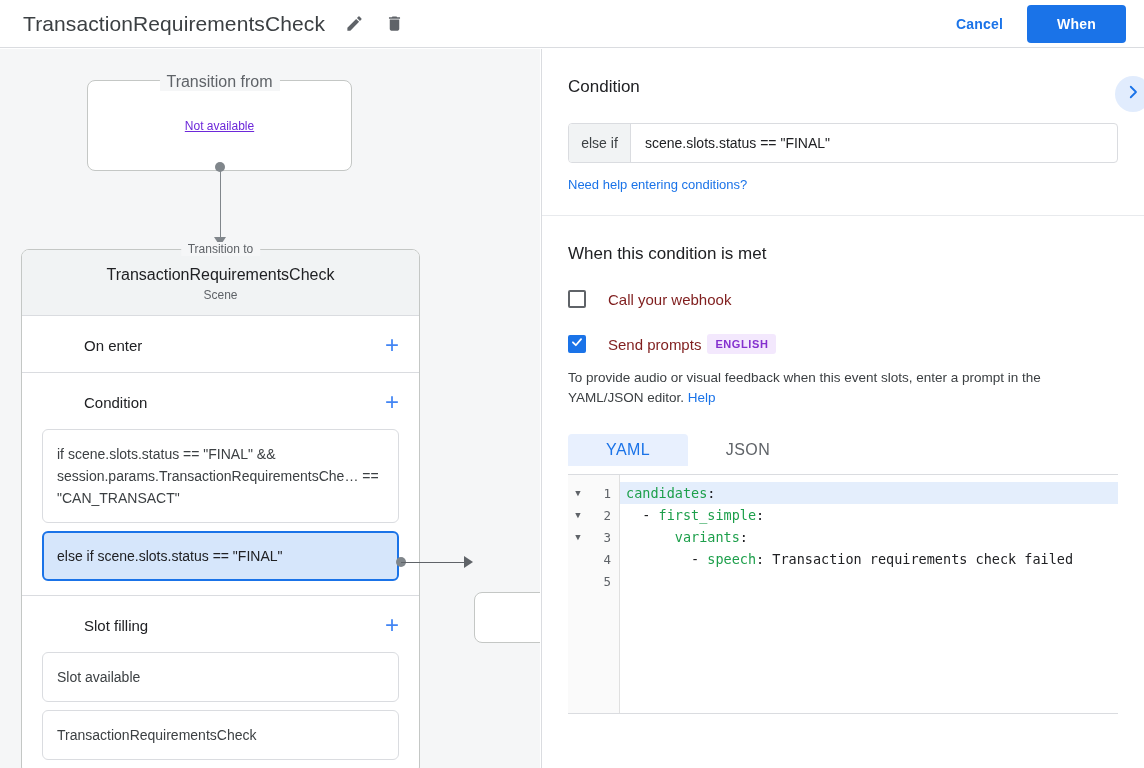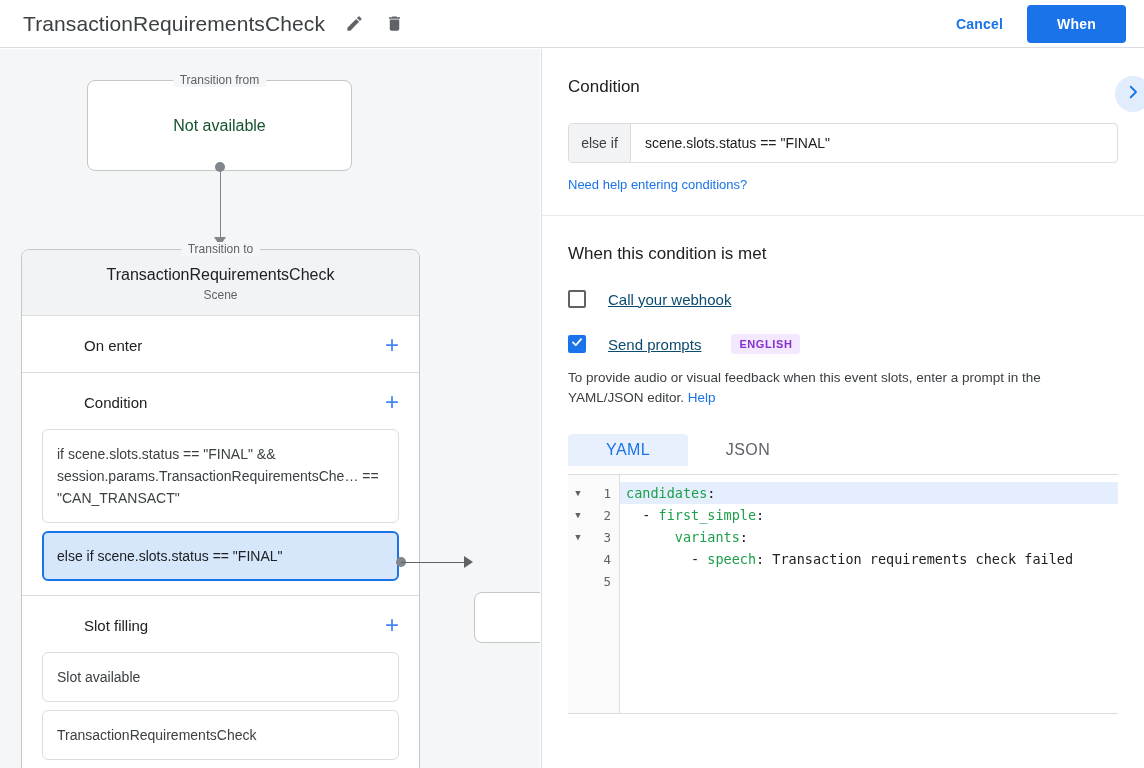--- a/index.html
+++ b/index.html
@@ -100,38 +100,39 @@
     border: 1px solid #c4c7c5;
     border-radius: 8px;
   }
   .fs-legend {
     position: absolute;
     top: -8px;
     left: 50%;
     transform: translateX(-50%);
     background: #f5f6f7;
     padding: 0 7px;
-    font-size: 12px;
+    font-size: 16px;
     color: #5f6368;
     white-space: nowrap;
   }
 
   
   .trans-from {
     left: 87px;
     top: 31px;
     width: 265px;
     height: 91px;
     display: flex;
     align-items: center;
     justify-content: center;
   }
   .trans-from-text {
-    font-size: 16px;
-    color: #14532d;
+    font-size: 12px;
+    color: #6d28d9;
+    text-decoration: underline;
   }
 
   
   .conn-dot {
     position: absolute;
     width: 10px; height: 10px;
     border-radius: 50%;
     background: #80868b;
   }
   .conn-line-v {
@@ -360,25 +361,24 @@
   .cb.checked {
     background: #1a73e8;
     border-color: #1a73e8;
     display: flex;
     align-items: center;
     justify-content: center;
   }
   .cb-label {
     margin-left: 22px;
     font-size: 15px;
-    color: #0c4a6e;
-    text-decoration: underline;
+    color: #7f1d1d;
   }
   .badge {
-    margin-left: 30px;
+    margin-left: 6px;
     background: #f3e8fd;
     color: #8430ce;
     font-size: 11px;
     letter-spacing: 0.6px;
     padding: 4px 8px;
     border-radius: 3px;
     font-weight: bold;
   }
   .helper-text {
     font-size: 13.5px;

